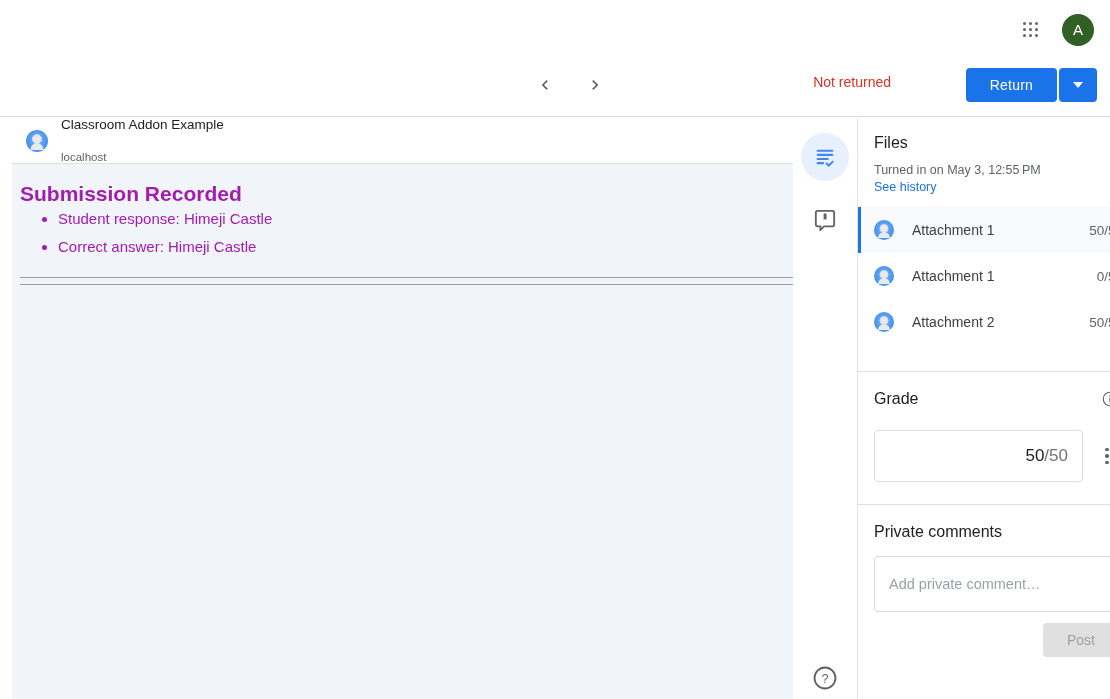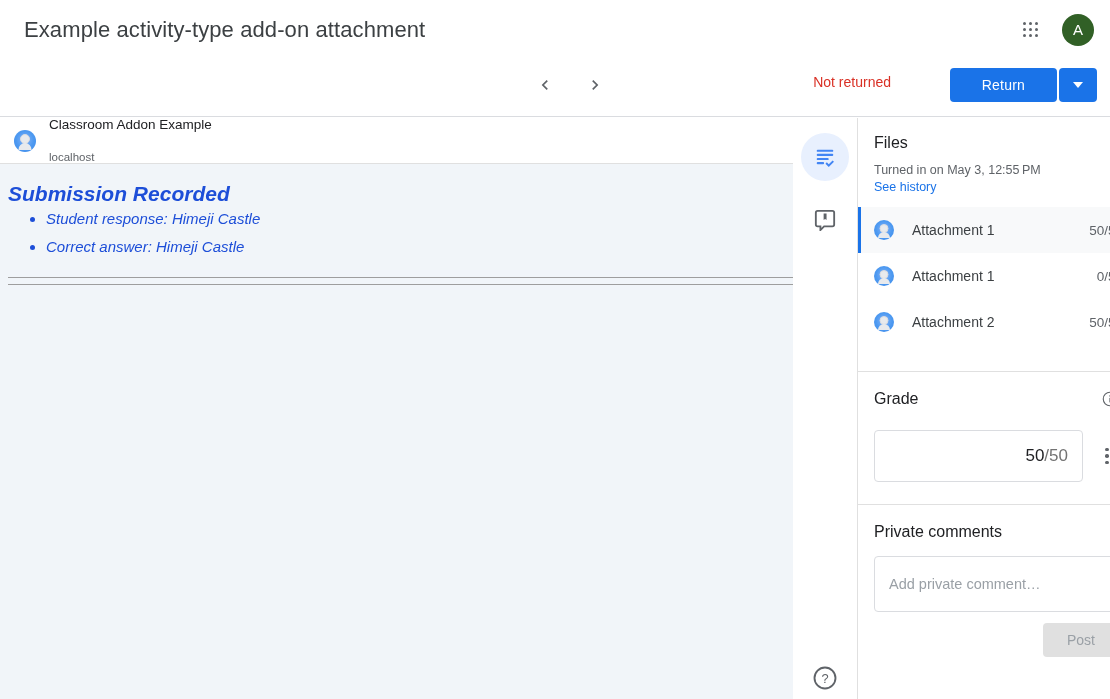--- a/index.html
+++ b/index.html
@@ -96,31 +96,31 @@
     position: absolute; right: 219px; top: 74px;
     font-size: 14px; color: #d93025;
   }
   .return-group {
     position: absolute; right: 13px; top: 68px;
     display: flex; align-items: stretch; gap: 2px; height: 34px;
   }
   .return-btn {
     background: #1a73e8; color: #fff; border: none; border-radius: 4px;
     font-size: 14px; font-weight: 500; font-family: inherit;
-    padding: 0 32px; cursor: pointer; letter-spacing: .2px;
+    padding: 0 24px; cursor: pointer; letter-spacing: .2px;
   }
   .return-caret-btn {
     background: #1a73e8; border: none; border-radius: 4px; width: 38px;
     display: flex; align-items: center; justify-content: center; cursor: pointer;
   }
   .return-caret-btn .caret-down { border-top-color: #fff; }
 
   
   .addon-frame {
-    position: absolute; left: 0; top: 118px; width: 955px; height: 581px;
+    position: absolute; left: 12px; top: 118px; width: 955px; height: 581px;
     background: #f1f5f9; overflow: hidden; border-right: 5px solid #0f172a;
   }
   .addon-header {
     height: 46px; background: #fff; border-bottom: 1px solid #e0e0e0;
     display: flex; align-items: center; padding-left: 14px;
   }
   .favicon {
     width: 22px; height: 22px; border-radius: 50%;
     background: radial-gradient(circle at 50% 45%, #8ab4f8 0%, #4e9af1 52%, #3b88e8 100%);
     position: relative; flex: 0 0 auto;
@@ -132,21 +132,21 @@
   }
   .favicon::after {
     content: ""; position: absolute; left: 50%; bottom: 2px; transform: translateX(-50%);
     width: 13px; height: 7px; border-radius: 7px 7px 0 0;
     background: #e8eaed;
   }
   .addon-header-text { margin-left: 13px; line-height: 1.2; }
   .addon-title { font-size: 13.5px; color: #202124; }
   .addon-host { font-size: 11.5px; color: #5f6368; margin-top: 18px; }
 
-  .addon-body { padding: 0 8px; color: #1d4ed8; font-style: italic; }
+  .addon-body { padding: 0 8px; color: #a21caf; }
   .addon-body h2 {
     font-size: 21px; font-weight: bold; margin: 18px 0 0 0;
     font-family: "Liberation Sans", sans-serif; letter-spacing: 0;
   }
   .addon-body p.lead {
     font-size: 15.5px; font-weight: bold; margin: 27px 0 0 0;
   }
   .addon-body ul { margin: 1px 0 0 0; padding-left: 38px; }
   .addon-body li { font-size: 15px; margin: 0 0 5px 0; line-height: 1.55; }
   .addon-body hr {
@@ -240,21 +240,20 @@
     font-size: 14px; font-weight: 500; font-family: inherit;
     padding: 9px 24px; cursor: default;
   }
 </style>
 </head>
 <body>
 
 <div class="app">
 
   <div class="topbar">
-    <div class="page-title">Example activity-type add-on attachment</div>
     <div class="topbar-right">
       <div class="apps-grid">
         <span class="dots">
           <i></i>
             <i></i>
             <i></i>
             <i></i>
             <i></i>
             <i></i>
             <i></i>

